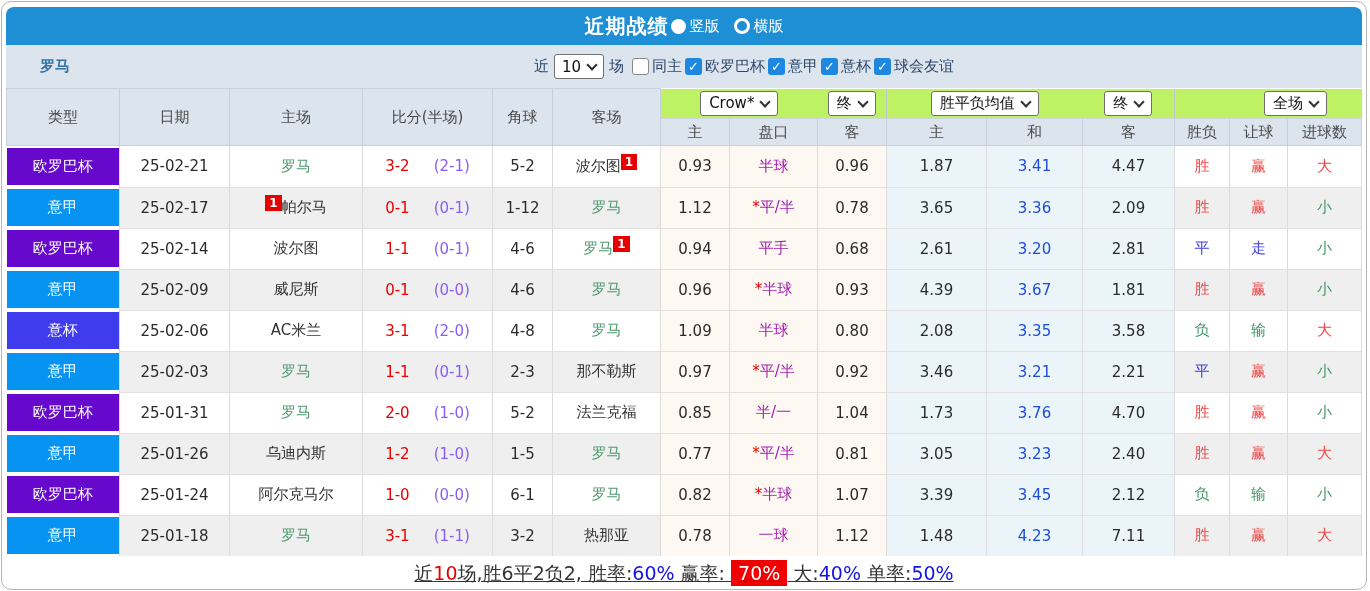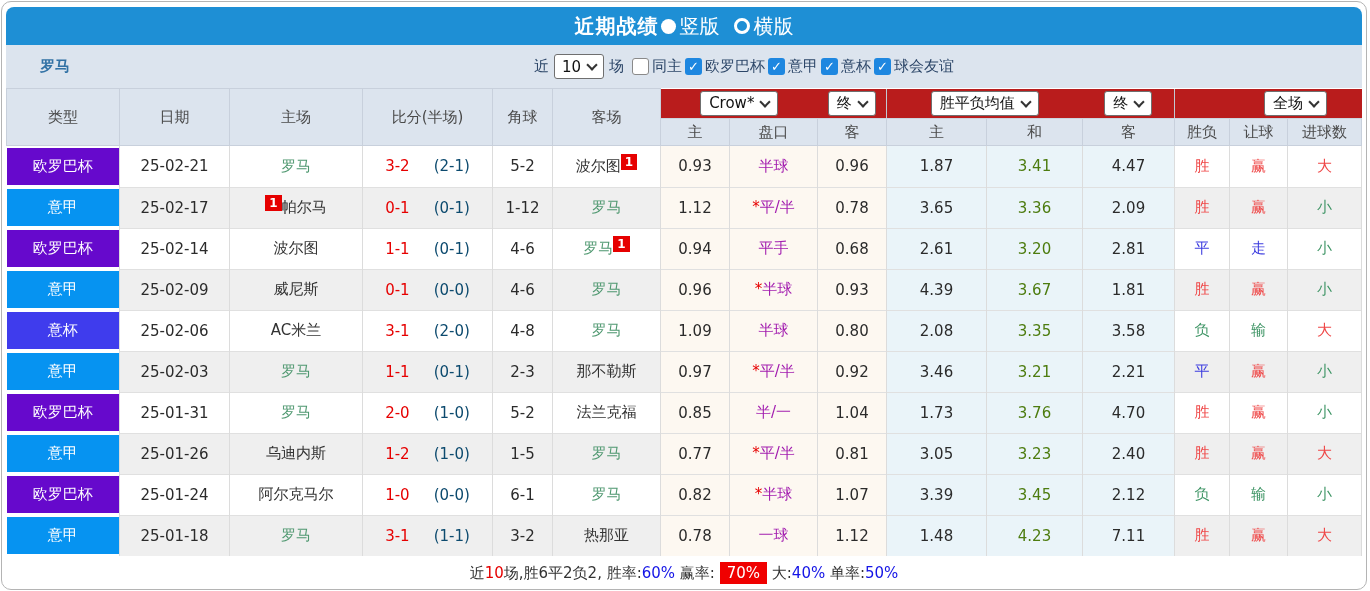--- a/index.html
+++ b/index.html
@@ -8,63 +8,63 @@
   .panel { position:relative; width:1366px; height:589px; margin:1px;
     border:1px solid #b4b4b4; border-radius:10px; background:#fff; overflow:hidden;
     padding:5px 4px 0 4px; }
   
   .titlebar { height:38px; background:#1e8fd5; border-radius:8px 8px 0 0;
     display:flex; align-items:center; justify-content:center; color:#fff; }
   .title { font-size:20px; font-weight:bold; letter-spacing:1px; }
   .radio { display:inline-block; width:15px; height:15px; border-radius:50%; margin:0 4px 0 2px; }
   .radio.sel { background:#fff; }
   .radio.unsel { width:16px; height:16px; border:3.5px solid #fff; background:transparent; margin-left:14px; }
-  .radio-label { font-size:20px; }
+  .radio-label { font-size:15px; }
   
   .filterbar { height:43px; background:#dce4ee; display:flex; align-items:center; position:relative;
     font-size:15px; color:#2c4668; }
   .team-name { position:absolute; left:34px; font-weight:bold; color:#3272a5; font-size:15px; }
   .filter-controls { margin:0 auto; display:flex; align-items:center; padding-left:120px; }
   .selectbox { display:inline-flex; align-items:center; background:#fff; border:1px solid #6f6f6f;
     border-radius:3px; height:25px; padding:0 7px; margin:0 5px; font-size:15px; color:#111; }
   .chev { width:8px; height:8px; border-right:2px solid #333; border-bottom:2px solid #333;
     transform:rotate(45deg); display:inline-block; margin:-3px 0 0 7px; }
   .cbx { display:inline-block; width:17px; height:17px; border-radius:3px; vertical-align:middle;
     margin:0 3px; }
   .cbx.off { background:#fff; border:1px solid #8a8a8a; }
   .cbx.on { background:#1e87e0; color:#fff; font-size:13px; line-height:17px; text-align:center; font-weight:bold; }
   
   table { width:100%; border-collapse:collapse; table-layout:fixed; }
   td,th { overflow:hidden; white-space:nowrap; }
   .hmain { background:#dce4ee; color:#4a4a4a; font-weight:normal; font-size:15px;
     border:1px solid #c8d0dc; }
-  .hA td { height:30px; background:#b91c1c; border-bottom:1px solid #ccd4de; text-align:center; }
+  .hA td { height:30px; background:#bef264; border-bottom:1px solid #ccd4de; text-align:center; }
   .hB th { height:27px; background:#dce4ee; color:#4a4a4a; font-weight:normal; font-size:15px;
     border:1px solid #c8d0dc; }
   .hsel { display:inline-flex; align-items:center; background:#fff; border:1px solid #6f6f6f;
     border-radius:3px; height:25px; padding:0 8px; font-size:15px; color:#111; margin:0 auto; }
   tbody td { height:41px; text-align:center; font-size:15px; color:#2b2b2b;
     border-right:1px solid #dcdcdc; border-top:1px solid #e0e0e0; }
   tr.odd td { background:#fff; }
   tr.even td { background:#efefef; }
   tbody td.odds { background:#fdf8f1; }
   tbody td.avg { background:#eaf4f9; }
   tbody td.type-cell { background:#fff; padding:0; border-top:none; }
   .badge { height:37px; line-height:37px; margin:2px 0; color:#fff; font-size:15px; text-align:center; }
   .grp { border-left:1px solid #c2c8d2; }
   .team-green { color:#4f9870; }
   .team-black { color:#333; }
   .card { display:inline-block; background:#e60000; color:#fff; font-size:12px; font-weight:bold;
     padding:0 4px; height:16px; line-height:16px; position:relative; top:-5px; }
-  .ft { color:#e60000; } .ht { color:#0c4a6e;margin-left:24px; }
+  .ft { color:#e60000; } .ht { color:#8b5cf6;margin-left:24px; }
   .hcap { color:#a21caf; } .star { color:#e60000; }
-  .avg-draw { color:#4d7c0f; }
+  .avg-draw { color:#1d4ed8; }
   .c-red { color:#ef4747; } .c-blue { color:#3c3cdf; } .c-green { color:#3d9464; }
   
-  .summary { height:36px; line-height:34px; text-align:center; font-size:15px; color:#333; }
+  .summary { height:36px; line-height:34px; text-align:center; font-size:19px; color:#333;text-decoration:underline; }
   .seg-red { color:#e60000; } .seg-blue { color:#1414e6; }
   .seg-hl { background:#f00000; color:#fff; padding:2px 7px; }
 </style>
 </head>
 <body>
 
 <div class="panel">
 
   <div class="titlebar">
     <span class="title">近期战绩</span>

